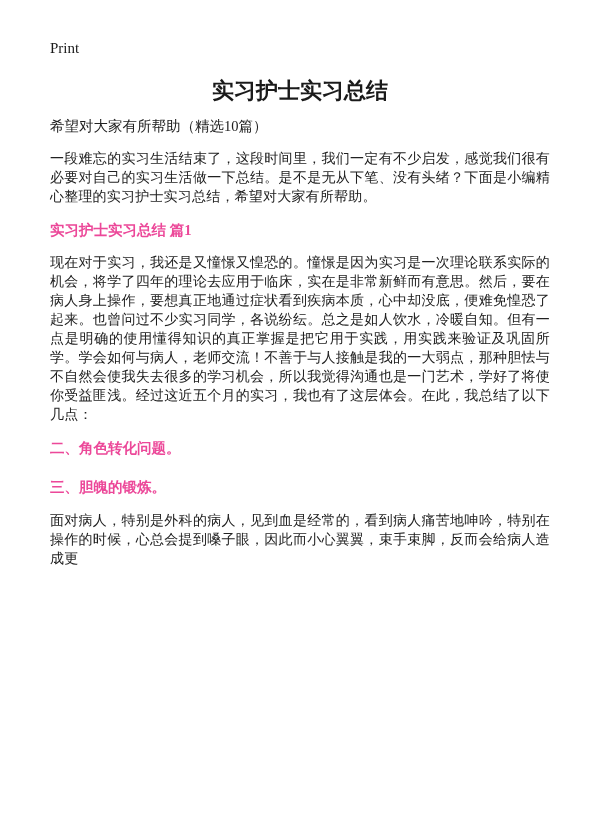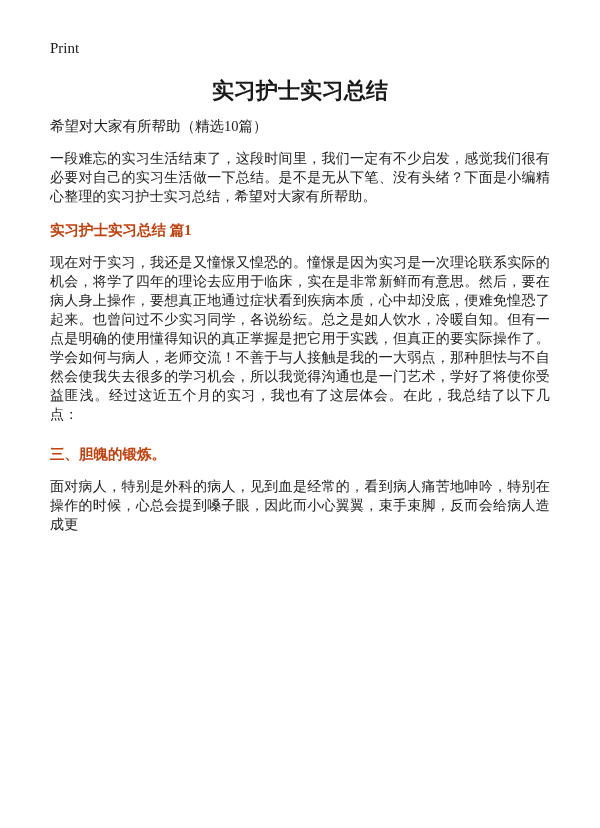--- a/index.html
+++ b/index.html
@@ -49,44 +49,46 @@
     line-height: 19px;
     text-align: justify;
     text-justify: inter-ideograph;
     letter-spacing: 0.2px;
   }
   .sec-heading {
     margin: 14px 0 0 0;
     font-size: 14.5px;
     line-height: 20px;
     font-weight: bold;
-    color: #c2410c;
+    color: #ec4899;
   }
   .sec-heading.spaced {
     margin-top: 20px;
+    font-family: Liberation Mono, monospace;
   }
 </style>
 </head>
 <body>
 
 <div class="page">
 
   <a class="print-link">Print</a>
 
   <h1 class="doc-title">实习护士实习总结</h1>
 
   <p class="subtitle">希望对大家有所帮助（精选10篇）</p>
 
   <p class="para">一段难忘的实习生活结束了，这段时间里，我们一定有不少启发，感觉我们很有必要对自己的实习生活做一下总结。是不是无从下笔、没有头绪？下面是小编精心整理的实习护士实习总结，希望对大家有所帮助。</p>
 
   <h2 class="sec-heading">实习护士实习总结 篇1</h2>
 
-  <p class="para">现在对于实习，我还是又憧憬又惶恐的。憧憬是因为实习是一次理论联系实际的机会，将学了四年的理论去应用于临床，实在是非常新鲜而有意思。然后，要在病人身上操作，要想真正地通过症状看到疾病本质，心中却没底，便难免惶恐了起来。也曾问过不少实习同学，各说纷纭。总之是如人饮水，冷暖自知。但有一点是明确的使用懂得知识的真正掌握是把它用于实践，但真正的要实际操作了。学会如何与病人，老师交流！不善于与人接触是我的一大弱点，那种胆怯与不自然会使我失去很多的学习机会，所以我觉得沟通也是一门艺术，学好了将使你受益匪浅。经过这近五个月的实习，我也有了这层体会。在此，我总结了以下几点：</p>
+  <p class="para">现在对于实习，我还是又憧憬又惶恐的。憧憬是因为实习是一次理论联系实际的机会，将学了四年的理论去应用于临床，实在是非常新鲜而有意思。然后，要在病人身上操作，要想真正地通过症状看到疾病本质，心中却没底，便难免惶恐了起来。也曾问过不少实习同学，各说纷纭。总之是如人饮水，冷暖自知。但有一点是明确的使用懂得知识的真正掌握是把它用于实践，用实践来验证及巩固所学。学会如何与病人，老师交流！不善于与人接触是我的一大弱点，那种胆怯与不自然会使我失去很多的学习机会，所以我觉得沟通也是一门艺术，学好了将使你受益匪浅。经过这近五个月的实习，我也有了这层体会。在此，我总结了以下几点：</p>
 
 
 
+  <h3 class="sec-heading">二、角色转化问题。</h3>
 
 
   <h3 class="sec-heading spaced">三、胆魄的锻炼。</h3>
 
   <p class="para">面对病人，特别是外科的病人，见到血是经常的，看到病人痛苦地呻吟，特别在操作的时候，心总会提到嗓子眼，因此而小心翼翼，束手束脚，反而会给病人造成更</p>
 
 </div>
 
 </body></html>

